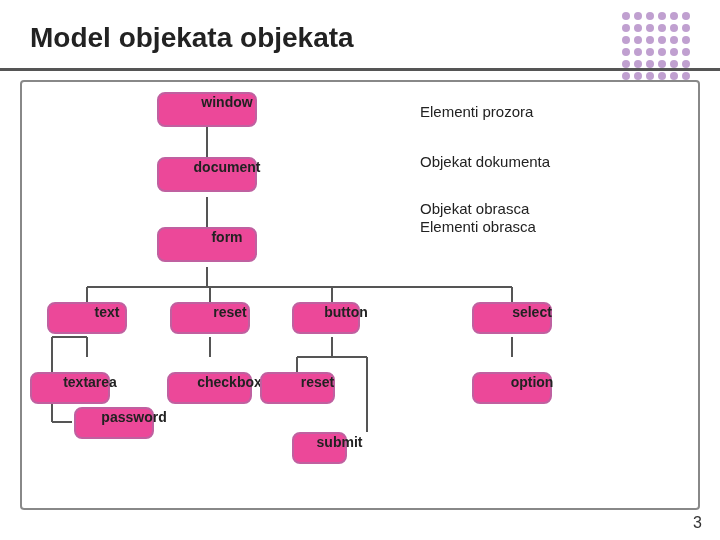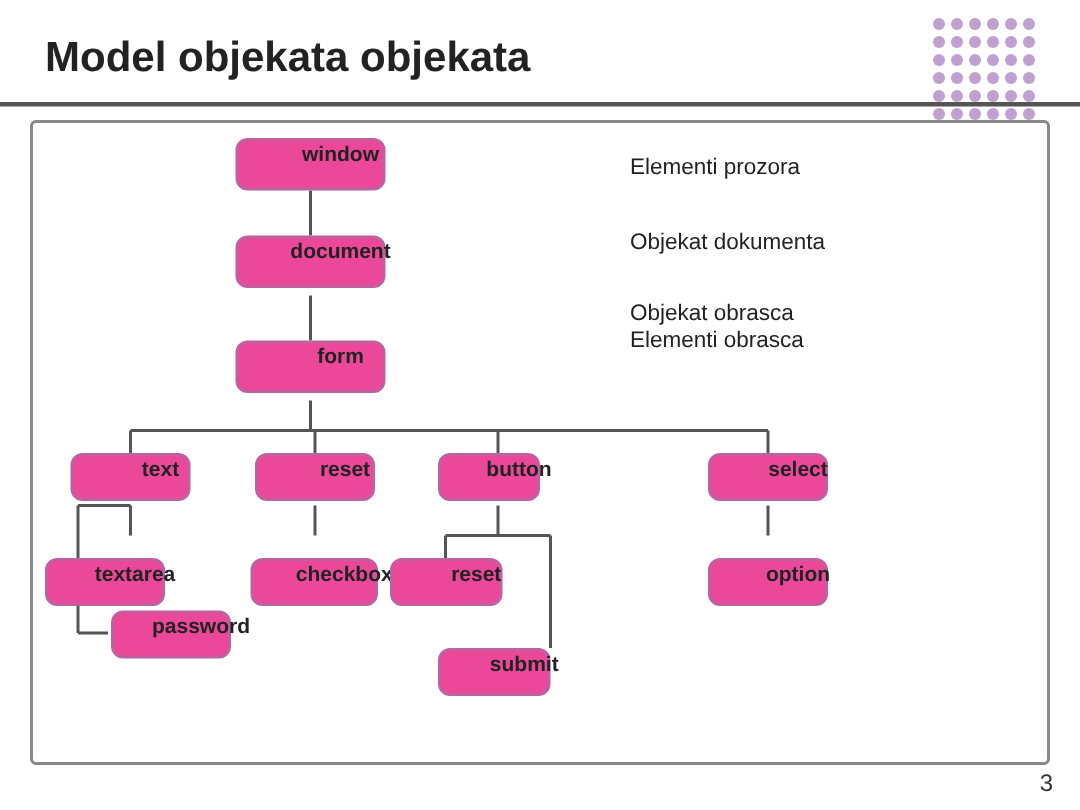--- a/index.html
+++ b/index.html
@@ -262,21 +262,21 @@
     </div>
 
     <div class="node-box" style="width:85px;height:32px;top:290px;left:145px;">
       <span>checkbox</span>
     </div>
 
     <div class="node-box" style="width:75px;height:32px;top:290px;left:238px;">
       <span>reset</span>
     </div>
 
-    <div class="node-box" style="width:75px;height:32px;top:350px;left:270px;">
+    <div class="node-box" style="width:55px;height:32px;top:350px;left:270px;">
       <span>submit</span>
     </div>
 
     <div class="node-box" style="width:80px;height:32px;top:290px;left:450px;">
       <span>option</span>
     </div>
 
   </div>
 
   <div class="label-prozora">Elementi prozora</div>

